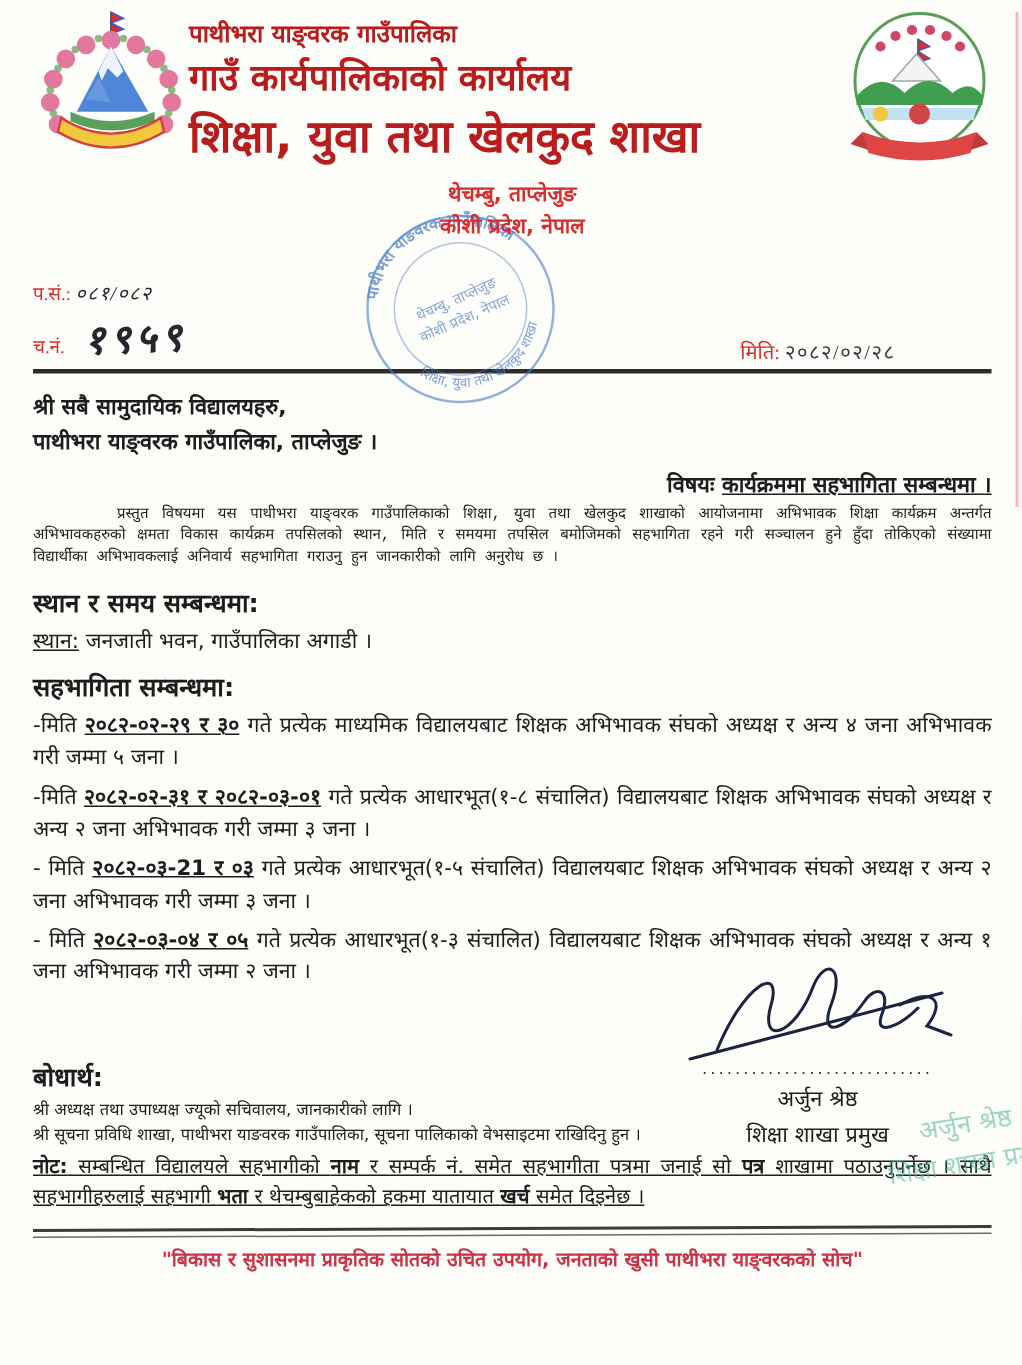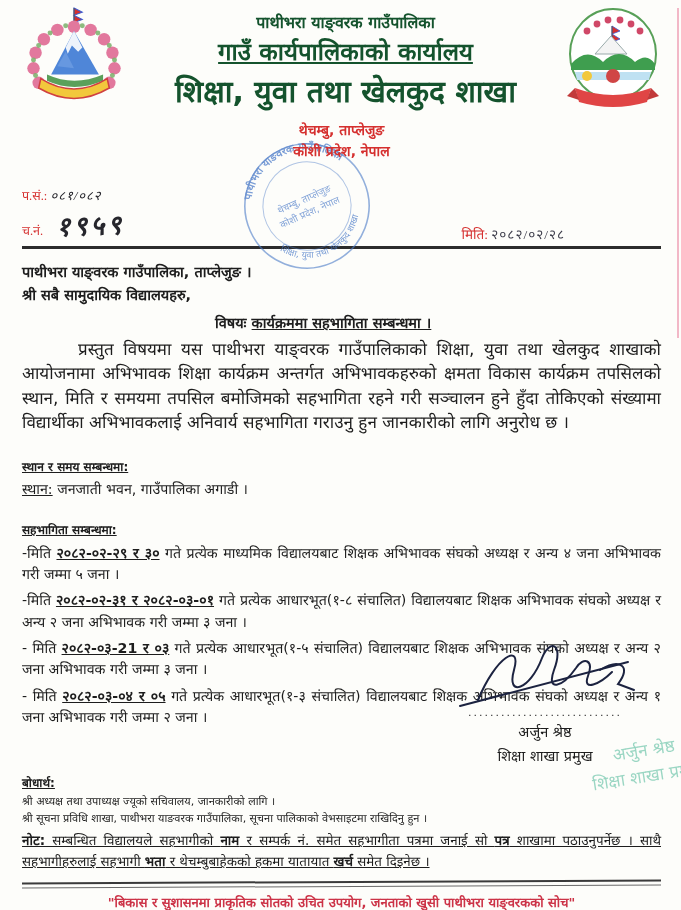--- a/index.html
+++ b/index.html
@@ -2,42 +2,42 @@
 <html><head>
 <meta charset="utf-8">
 <style>
   html,body{margin:0;padding:0;background:#e9e9e9;}
   .page{width:681px;height:910px;position:relative;background:#fdfdfa;
         font-family:"DejaVu Sans",sans-serif;color:#1d1d1d;overflow:hidden;margin:0 auto;}
   .inner{padding:6px 20px 0 22px;position:relative;}
   
   .hdr{display:flex;align-items:flex-start;}
   .logo{flex:0 0 auto;}
-  .hdr-center{flex:1;text-align:center;color:#14532d;font-weight:bold;line-height:1.15;}
+  .hdr-center{flex:1;text-align:left;color:#b91c1c;font-weight:bold;line-height:1.15;}
   .h1{font-size:16px;margin-top:8px;}
-  .h2{font-size:24px;margin-top:7px;text-decoration:underline;}
+  .h2{font-size:24px;margin-top:7px;}
   .h3{font-size:30px;margin-top:8px;}
   .addr{text-align:center;color:#d5302f;font-weight:bold;font-size:14px;line-height:1.5;margin-top:2px;position:relative;z-index:2;}
   
   .stamp{position:absolute;left:218px;top:122px;width:178px;height:168px;z-index:1;opacity:.85;}
   
   .refrow{display:flex;justify-content:space-between;align-items:flex-end;margin-top:24px;font-size:12.5px;position:relative;z-index:2;font-family:Liberation Serif, serif;}
   .red{color:#d5302f;}
   .hand{font-style:italic;color:#26262c;}
   .ps-val{font-size:13px;letter-spacing:1px;}
   .cn-line{margin-top:2px;}
   .cn-val{font-size:27px;letter-spacing:3px;display:inline-block;transform:rotate(-2deg);margin-left:10px;font-weight:bold;}
-  .daterow{margin-right:96px;font-size:13.5px;}
+  .daterow{margin-right:64px;font-size:13.5px;}
   .date-val{color:#3a3a48;letter-spacing:1px;}
   .rule{height:3px;background:#2c2c2c;margin-top:3px;}
   .recipient{margin-top:12px;line-height:1.62;font-weight:bold;font-size:14.5px;}
-  .subject{margin-top:4px;margin-left:193px;font-weight:bold;font-size:14.5px;}
+  .subject{margin-top:4px;margin-left:193px;font-weight:bold;font-size:14.5px;text-align:right;}
   .u{text-decoration:underline;}
-  .para{margin-top:5px;text-align:justify;text-indent:56px;font-size:17px;line-height:1.44;}
-  .sec-h{font-weight:bold;text-decoration:underline;font-size:12px;margin-top:23px;}
+  .para{margin-top:5px;text-align:justify;text-indent:56px;font-size:10px;line-height:1.44;font-family:Liberation Mono, monospace;}
+  .sec-h{font-weight:bold;font-size:17px;margin-top:10px;}
   .line{margin-top:4px;font-size:14.2px;}
   .item{margin-top:5px;font-size:14.2px;line-height:1.5;text-align:justify;}
   .item .dates{font-weight:bold;text-decoration:underline;}
   
   .sigblock{position:absolute;right:26px;top:640px;width:220px;text-align:center;z-index:3;}
   .dots{font-size:11px;letter-spacing:2px;color:#333;margin-top:-16px;}
   .signame{font-size:14.5px;margin-top:2px;}
   .sigtitle{font-size:14.5px;margin-top:4px;}
   .greenstamp{position:absolute;right:-20px;top:738px;transform:rotate(-9deg);
       color:rgba(72,182,150,.55);font-size:17px;line-height:1.5;text-align:center;z-index:0;white-space:nowrap;}
@@ -177,22 +177,22 @@
       </div>
       <div class="daterow">
         <span class="red">मिति:</span>
         <span class="date-val">२०८२/०२/२८</span>
       </div>
     </div>
 
     <div class="rule"></div>
 
     <div class="recipient">
+      <div>श्री सबै सामुदायिक विद्यालयहरु,</div>
       <div>पाथीभरा याङ्वरक गाउँपालिका, ताप्लेजुङ ।</div>
-      <div>श्री सबै सामुदायिक विद्यालयहरु,</div>
     </div>
 
     <div class="subject">
       <span>विषयः</span>
       <span class="u">कार्यक्रममा सहभागिता सम्बन्धमा ।</span>
     </div>
 
     <div class="para">प्रस्तुत विषयमा यस पाथीभरा याङ्वरक गाउँपालिकाको शिक्षा, युवा तथा खेलकुद शाखाको आयोजनामा अभिभावक शिक्षा कार्यक्रम अन्तर्गत अभिभावकहरुको क्षमता विकास कार्यक्रम तपसिलको स्थान, मिति र समयमा तपसिल बमोजिमको सहभागिता रहने गरी सञ्चालन हुने हुँदा तोकिएको संख्यामा विद्यार्थीका अभिभावकलाई अनिवार्य सहभागिता गराउनु हुन जानकारीको लागि अनुरोध छ ।</div>
 
     <div class="sec-h">स्थान र समय सम्बन्धमा:</div>

